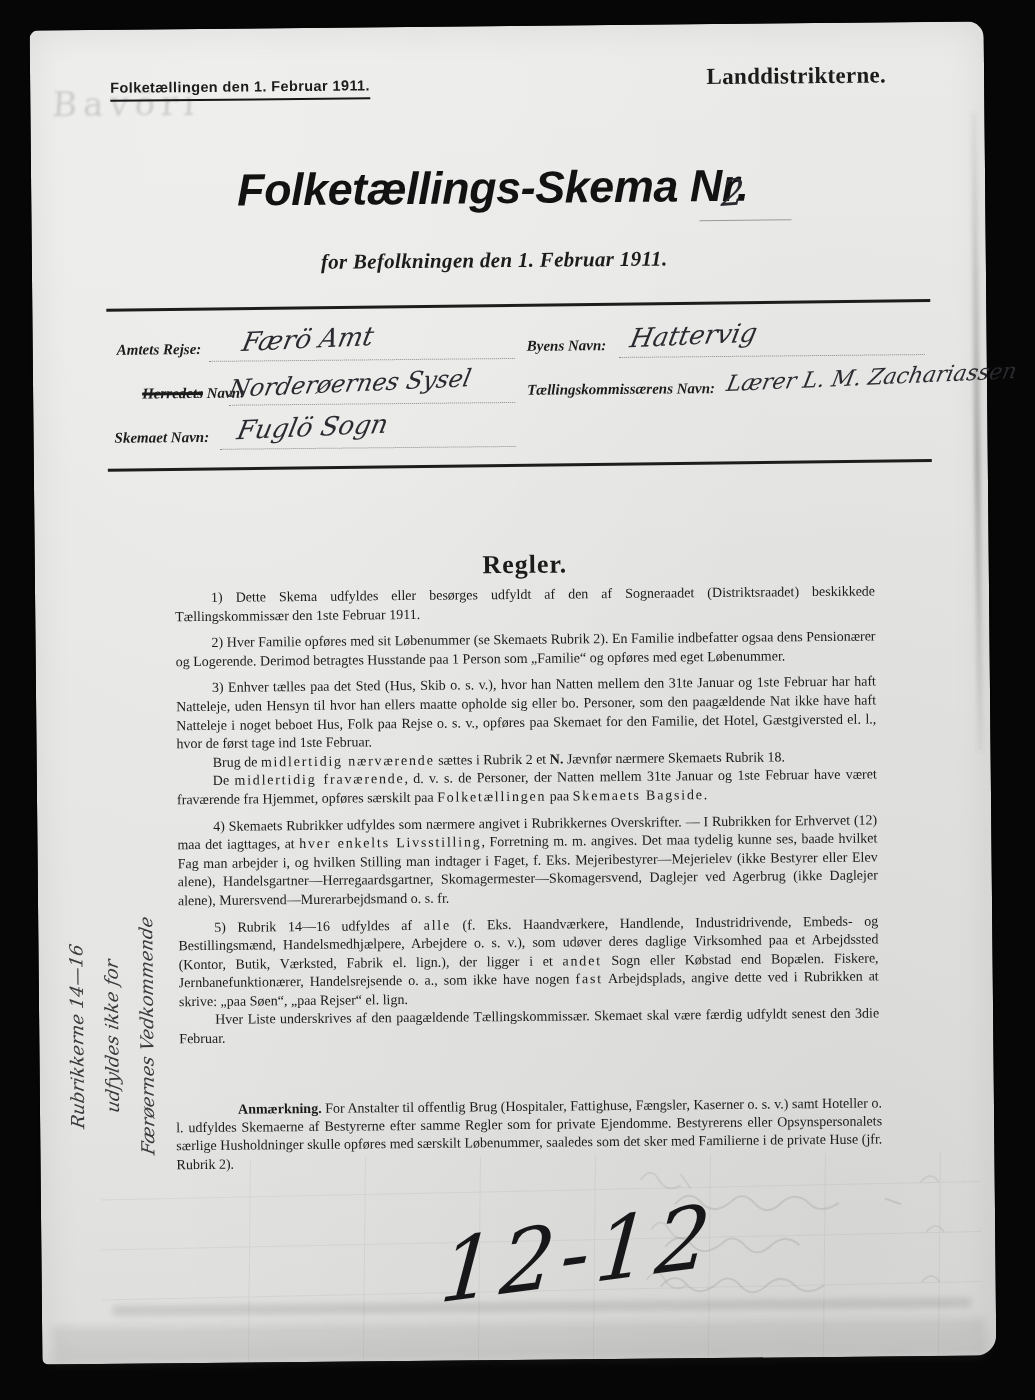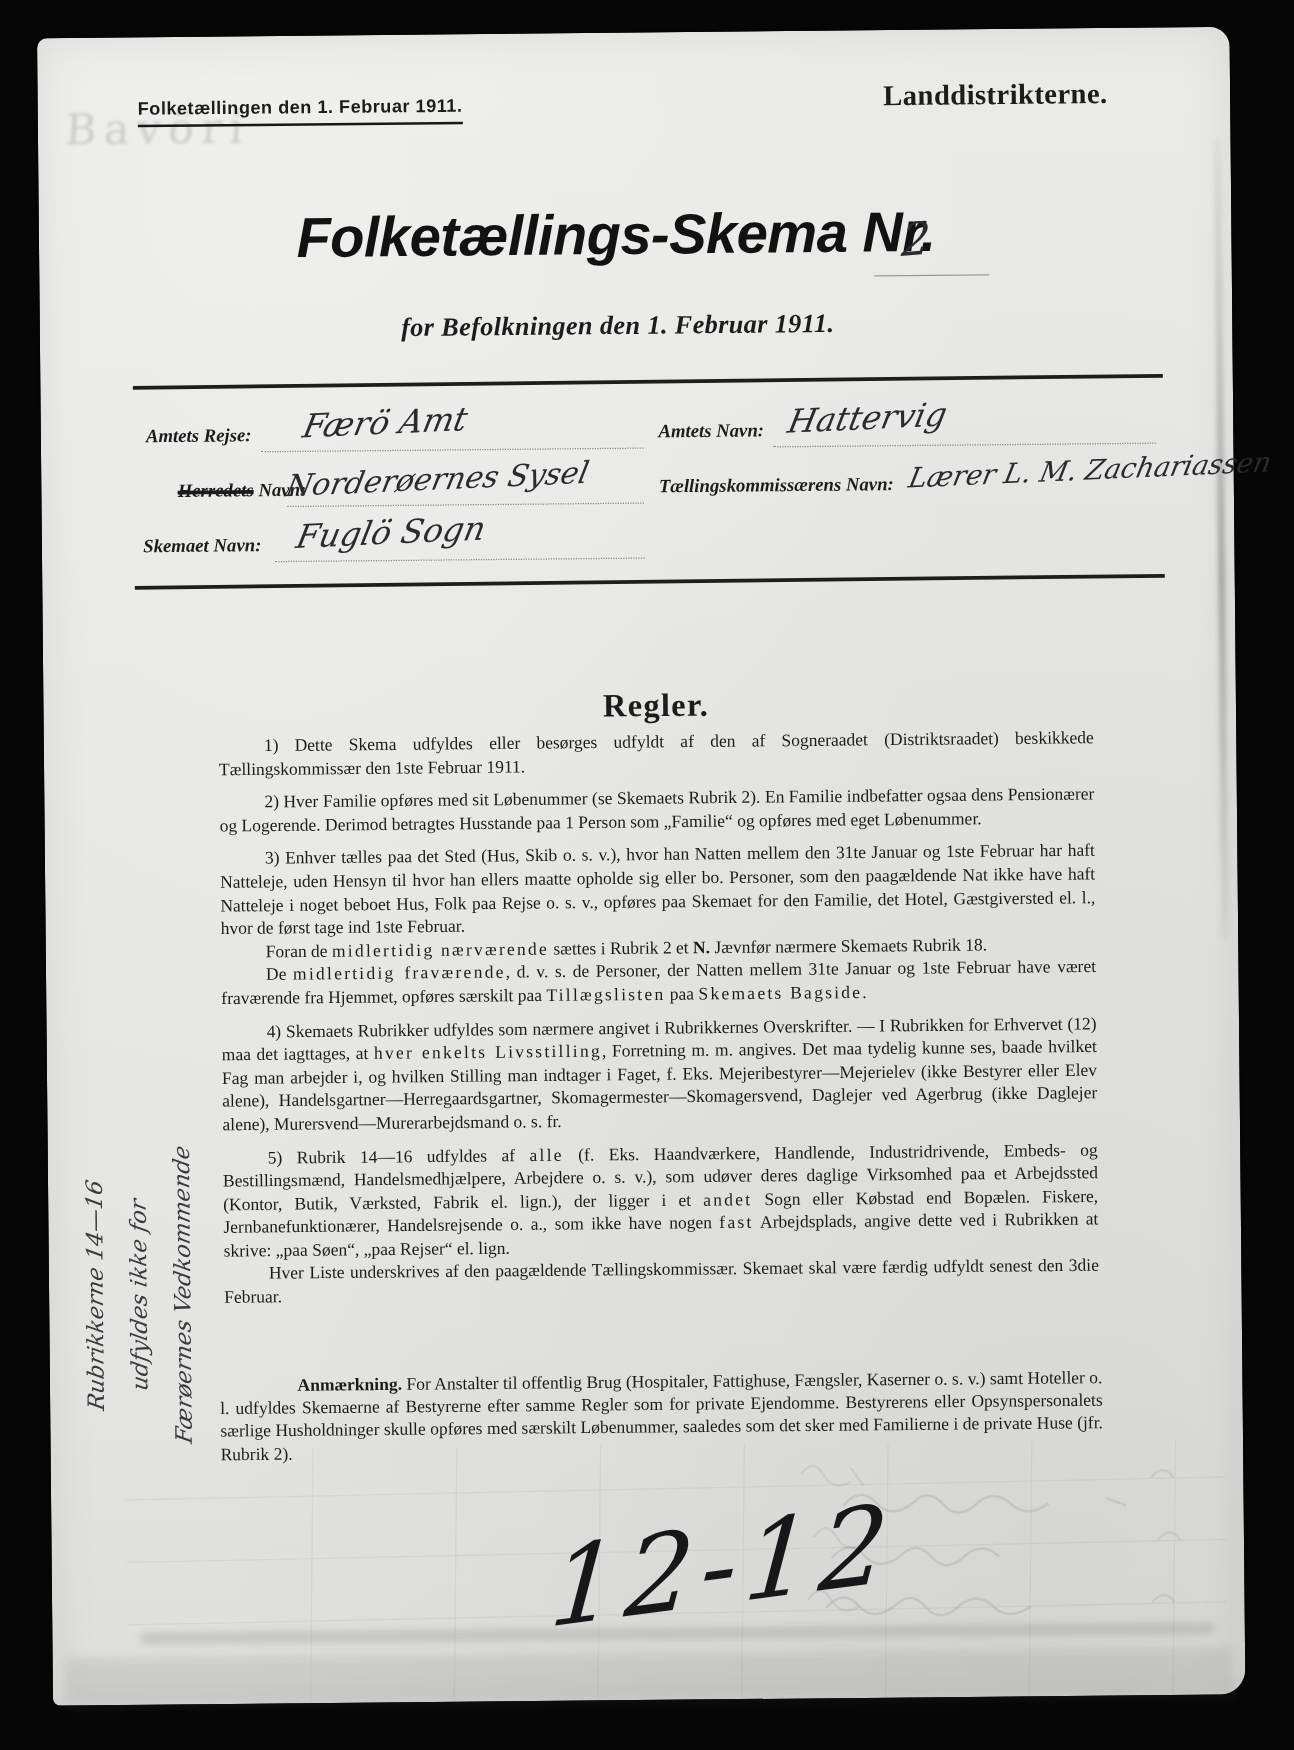--- a/index.html
+++ b/index.html
@@ -120,21 +120,21 @@
   <div class="title-number hand">2</div>
   <div class="title-number-line"></div>
 
   <div class="subtitle">for Befolkningen den 1. Februar 1911.</div>
 
   <div class="rule-line r1"></div>
 
   <div class="field-label" style="left:84px;top:312px;">Amtets Rejse:</div>
   <div class="dotline" style="left:176px;top:332px;width:306px;"></div>
   <div class="field-value hand" style="left:210px;top:296px;">Færö Amt</div>
-  <div class="field-label" style="left:494px;top:312px;">Amtets Navn:</div>
+  <div class="field-label" style="left:494px;top:312px;">Byens Navn:</div>
   <div class="dotline" style="left:586px;top:332px;width:306px;"></div>
   <div class="field-value hand" style="left:598px;top:296px;">Hattervig</div>
 
   <div class="field-label" style="left:78px;top:356px;margin-left:31px;"><span class="strike">Herredets</span><span> Navn:</span></div>
   <div class="dotline" style="left:196px;top:376px;width:286px;"></div>
   <div class="field-value hand" style="left:196px;top:342px;font-size:24px;">Norderøernes Sysel</div>
   <div class="field-label" style="left:494px;top:356px;">Tællingskommissærens Navn:</div>
   <div class="field-value hand" style="left:694px;top:342px;font-size:22px;">Lærer L. M. Zachariassen</div>
 
   <div class="field-label" style="left:81px;top:400px;">Skemaet Navn:</div>
@@ -142,22 +142,22 @@
   <div class="field-value hand" style="left:204px;top:384px;">Fuglö Sogn</div>
 
   <div class="rule-line r2"></div>
 
   <h2 class="regler-heading">Regler.</h2>
 
   <div class="rules">
     <p><span>1) Dette Skema udfyldes eller besørges udfyldt af den af Sogneraadet (Distriktsraadet) beskikkede Tællingskommissær den 1ste Februar 1911.</span></p>
     <p><span>2) Hver Familie opføres med sit Løbenummer (se Skemaets Rubrik 2).  En Familie indbefatter ogsaa dens Pensionærer og Logerende.  Derimod betragtes Husstande paa 1 Person som „Familie“ og opføres med eget Løbenummer.</span></p>
     <p class="cont"><span>3) Enhver tælles paa det Sted (Hus, Skib o. s. v.), hvor han Natten mellem den 31te Januar og 1ste Februar har haft Natteleje, uden Hensyn til hvor han ellers maatte opholde sig eller bo.  Personer, som den paagældende Nat ikke have haft Natteleje i noget beboet Hus, Folk paa Rejse o. s. v., opføres paa Skemaet for den Familie, det Hotel, Gæstgiversted el. l., hvor de først tage ind 1ste Februar.</span></p>
-    <p class="cont"><span>Foran de </span><span class="ls">midlertidig nærværende</span><span> sættes i Rubrik 2 et </span><span class="b">N.</span><span>  Jævnfør nærmere Skemaets Rubrik 18.</span></p>
-    <p><span>De </span><span class="ls">midlertidig fraværende</span><span>, d. v. s. de Personer, der Natten mellem 31te Januar og 1ste Februar have været fraværende fra Hjemmet, opføres særskilt paa </span><span class="ls">Tillægslisten</span><span> paa </span><span class="ls">Skemaets Bagside</span><span>.</span></p>
+    <p class="cont"><span>Brug de </span><span class="ls">midlertidig nærværende</span><span> sættes i Rubrik 2 et </span><span class="b">N.</span><span>  Jævnfør nærmere Skemaets Rubrik 18.</span></p>
+    <p><span>De </span><span class="ls">midlertidig fraværende</span><span>, d. v. s. de Personer, der Natten mellem 31te Januar og 1ste Februar have været fraværende fra Hjemmet, opføres særskilt paa </span><span class="ls">Folketællingen</span><span> paa </span><span class="ls">Skemaets Bagside</span><span>.</span></p>
     <p><span>4) Skemaets Rubrikker udfyldes som nærmere angivet i Rubrikkernes Overskrifter. — I Rubrikken for Erhvervet (12) maa det iagttages, at </span><span class="ls">hver enkelts Livsstilling</span><span>, Forretning m. m. angives.  Det maa tydelig kunne ses, baade hvilket Fag man arbejder i, og hvilken Stilling man indtager i Faget, f. Eks. Mejeribestyrer—Mejerielev (ikke Bestyrer eller Elev alene), Handelsgartner—Herregaardsgartner, Skomagermester—Skomagersvend, Daglejer ved Agerbrug (ikke Daglejer alene), Murersvend—Murerarbejdsmand o. s. fr.</span></p>
     <p class="cont"><span>5) Rubrik 14—16 udfyldes af </span><span class="ls">alle</span><span> (f. Eks. Haandværkere, Handlende, Industridrivende, Embeds- og Bestillingsmænd, Handelsmedhjælpere, Arbejdere o. s. v.), som udøver deres daglige Virksomhed paa et Arbejdssted (Kontor, Butik, Værksted, Fabrik el. lign.), der ligger i et </span><span class="ls">andet</span><span> Sogn eller Købstad end Bopælen.  Fiskere, Jernbanefunktionærer, Handelsrejsende o. a., som ikke have nogen </span><span class="ls">fast</span><span> Arbejdsplads, angive dette ved i Rubrikken at skrive: „paa Søen“, „paa Rejser“ el. lign.</span></p>
     <p class="cont"><span>Hver Liste underskrives af den paagældende Tællingskommissær.  Skemaet skal være færdig udfyldt senest den 3die Februar.</span></p>
   </div>
 
   <div class="anm">
     <p><span class="b">Anmærkning.</span><span>  For Anstalter til offentlig Brug (Hospitaler, Fattighuse, Fængsler, Kaserner o. s. v.) samt Hoteller o. l. udfyldes Skemaerne af Bestyrerne efter samme Regler som for private Ejendomme.  Bestyrerens eller Opsynspersonalets særlige Husholdninger skulle opføres med særskilt Løbenummer, saaledes som det sker med Familierne i de private Huse (jfr. Rubrik 2).</span></p>
   </div>
 
   <div class="vnote">

